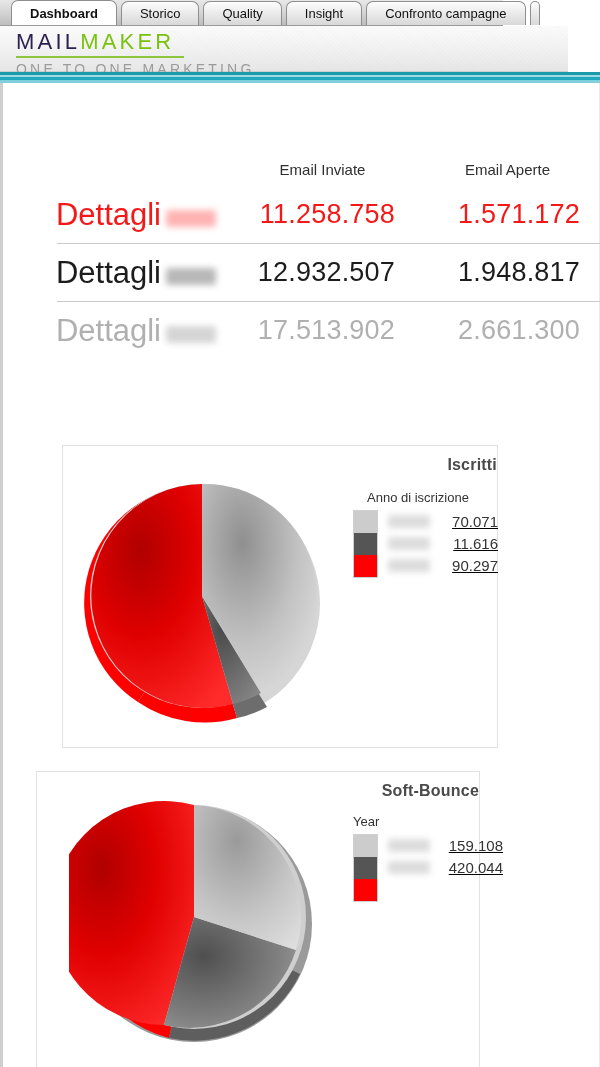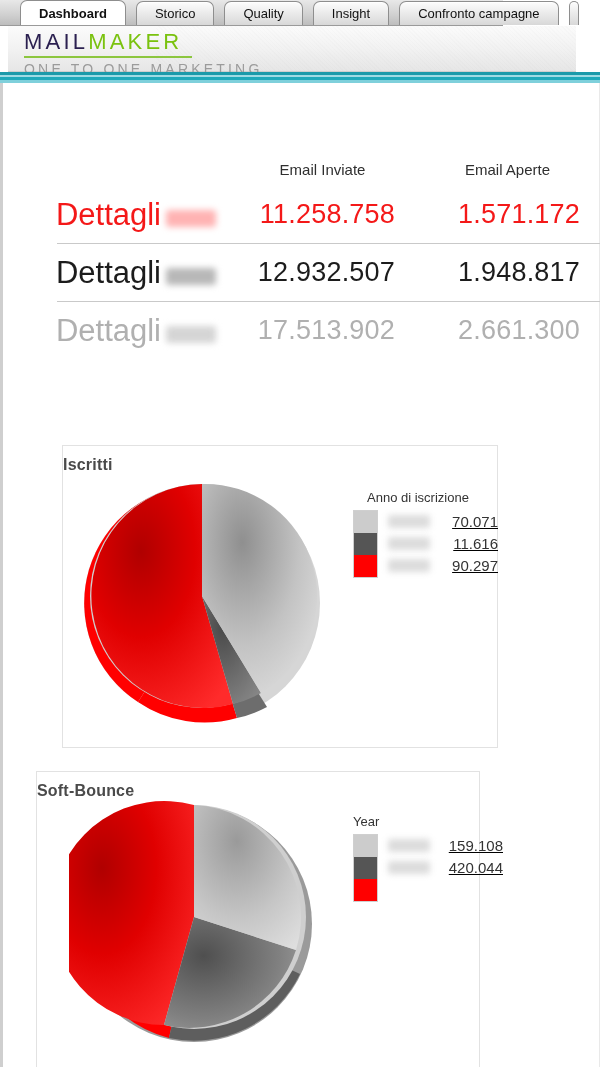--- a/index.html
+++ b/index.html
@@ -9,21 +9,21 @@
     font-family: "Liberation Sans", sans-serif;
     overflow: hidden;
   }
   #app { position: relative; width: 600px; height: 1067px; background: #fff; }
 
   
   .tabbar {
     position: absolute; top: 0; left: 0; width: 503px; height: 26px;
     background: linear-gradient(180deg,#e8e8e8 0%, #d2d2d2 55%, #bdbdbd 100%);
     border-bottom: 1px solid #9a9a9a;
-    display: flex; align-items: flex-end; padding-left: 20px; gap: 6px;
+    display: flex; align-items: flex-end; padding-left: 11px;
   }
   .tab {
     position: relative;
     height: 24px; margin-right: 4px;
     padding: 0 18px;
     display: flex; align-items: center; justify-content: center;
     font-size: 13px; color: #111;
     background: linear-gradient(180deg,#fdfdfd 0%, #ececec 45%, #d8d8d8 100%);
     border: 1px solid #8e8e8e; border-bottom: none;
     border-radius: 7px 7px 0 0;
@@ -34,21 +34,21 @@
     background: #ffffff;
     font-weight: bold;
     z-index: 3;
     height: 25px;
     box-shadow: inset 0 1px 0 #fff;
   }
   .tab.cut { overflow: hidden; max-width: 18px; padding: 0 0 0 8px; justify-content: flex-start; }
 
   
   .logo-header {
-    position: absolute; top: 26px; left: 8px; width: 568px; height: 46px;
+    position: absolute; top: 26px; left: 0; width: 568px; height: 46px;
     background: linear-gradient(180deg,#fbfbfb 0%, #f2f2f2 50%, #e6e6e6 100%);
     border-bottom: 1px solid #cfcfcf;
   }
   .logo-wrap { position: absolute; left: 16px; top: 3px; }
   .logo-text { font-size: 22px; letter-spacing: 3.2px; font-weight: 400; line-height: 26px; }
   .logo-mail { color: #2b2050; }
   .logo-maker { color: #7ac20f; }
   .logo-rule { width: 168px; height: 2px; background: #8cc63f; margin-top: 1px; }
   .logo-tag {
     font-size: 14px; letter-spacing: 3.2px; color: #9b9b9b;
@@ -102,21 +102,21 @@
   
   .panel {
     position: absolute;
     background: #fff;
     border: 1px solid #e2e2e2;
   }
   #panel-iscritti  { left: 62px; top: 445px; width: 436px; height: 303px; }
   #panel-soft      { left: 36px; top: 771px; width: 444px; height: 296px; border-bottom: none; }
 
   .panel-title {
-    text-align: left; font-size: 16px; font-weight: bold;
+    text-align: right; font-size: 16px; font-weight: bold;
     color: #4a4a4a; padding-top: 10px; letter-spacing: .2px;
   }
 
   .chart-area { position: relative; width: 100%; height: 100%; }
 
   .pie-wrap { position: absolute; }
   #pie1 { left: 14px; top: 30px; width: 250px; height: 250px; }
   #pie2 { left: 32px; top: 25px; width: 250px; height: 250px; }
   .pie-svg { display:block; width:100%; height:100%; }
 

